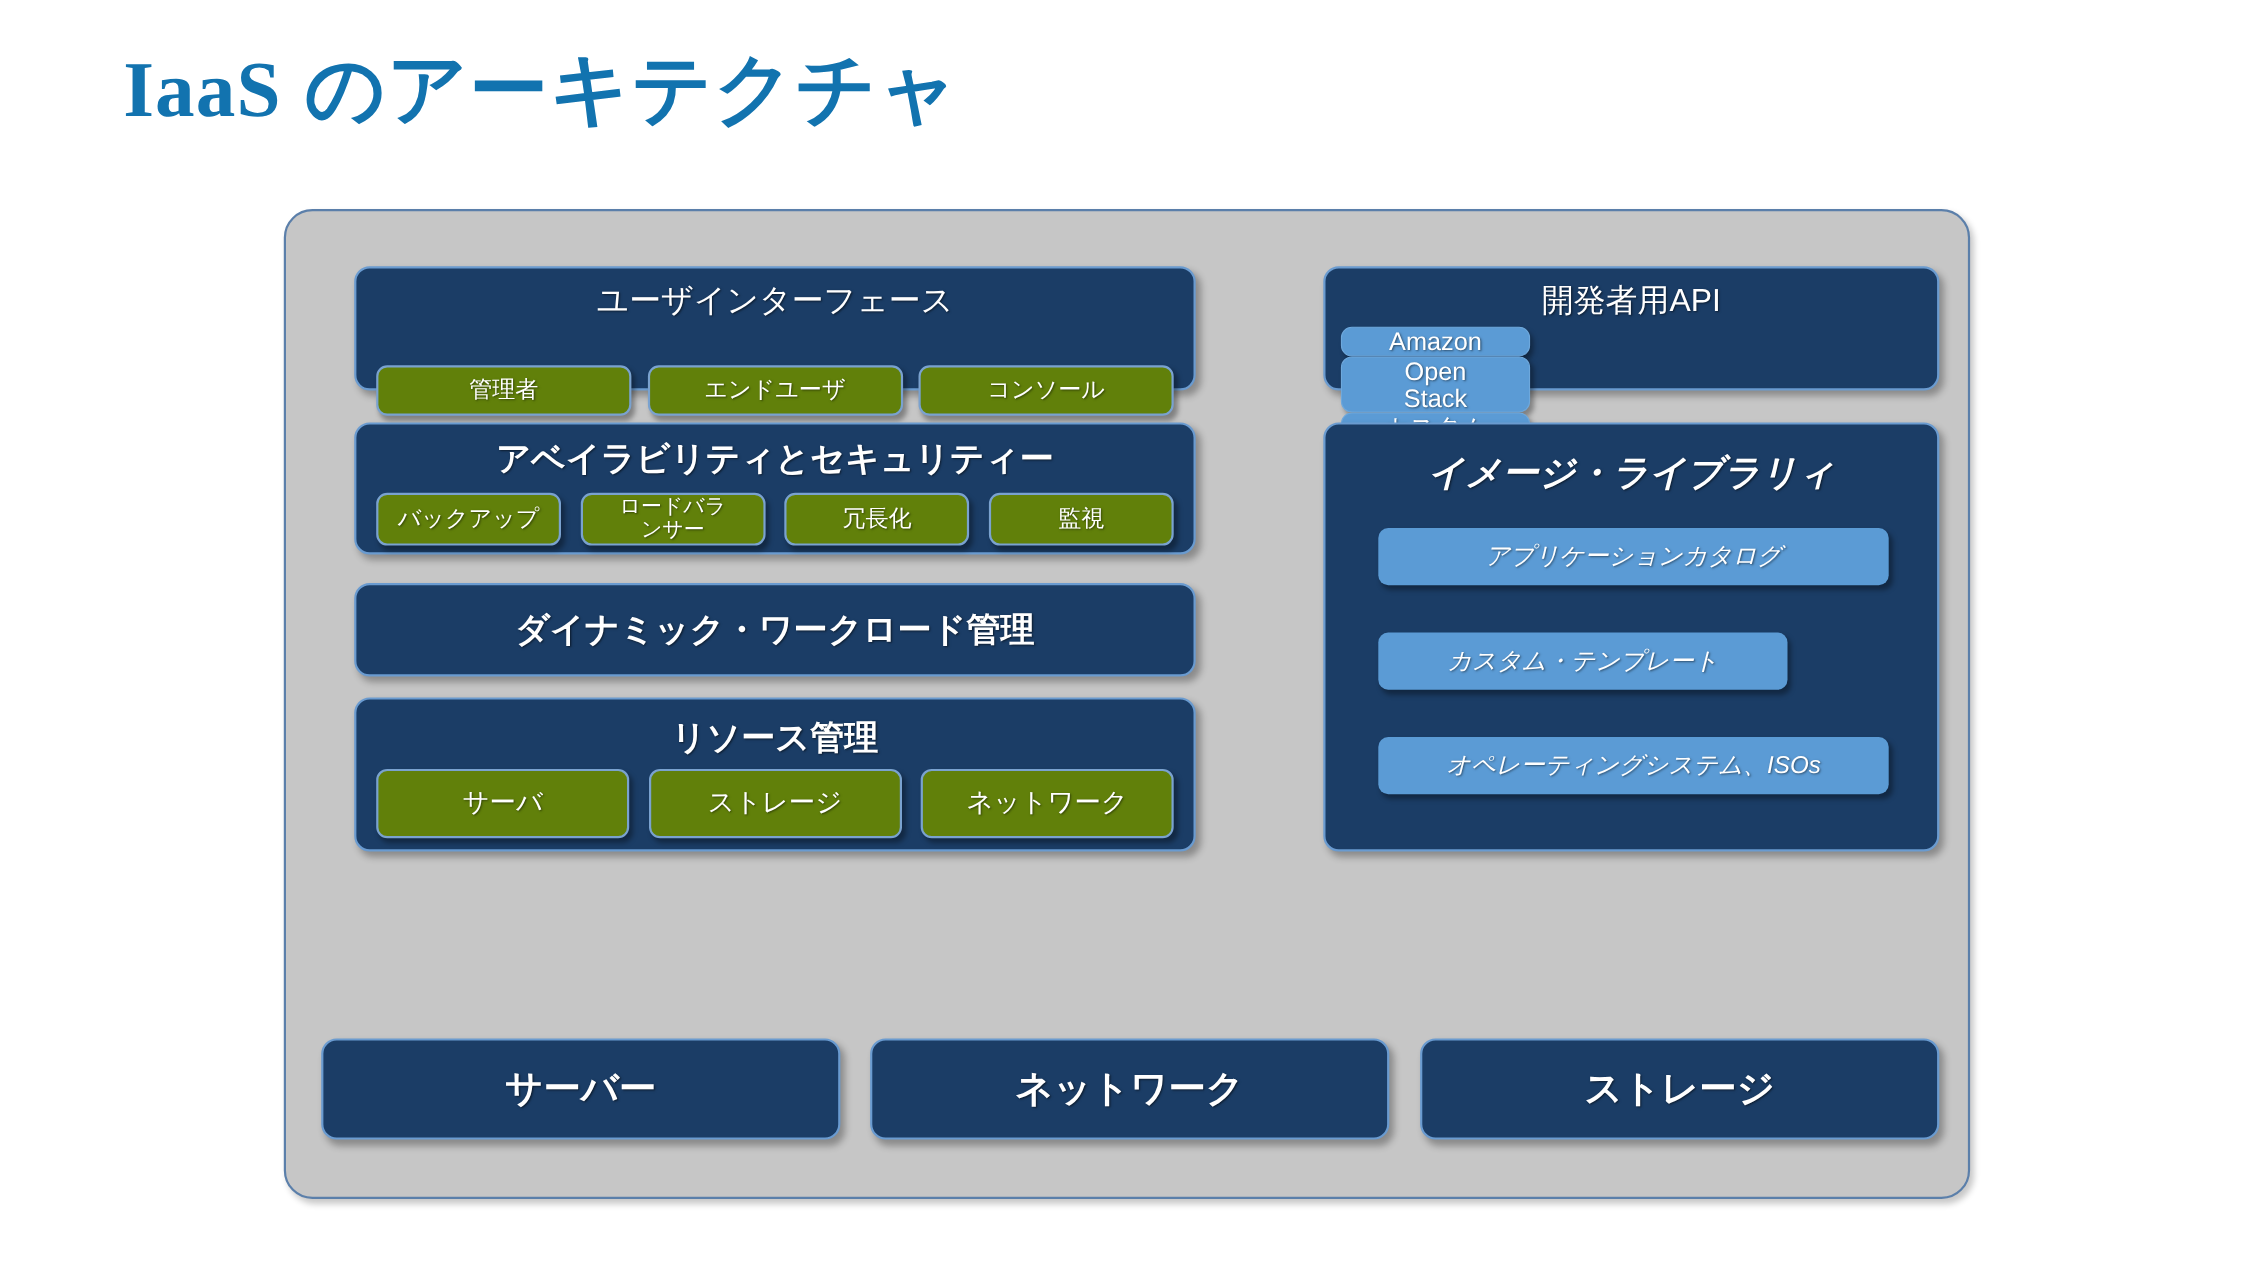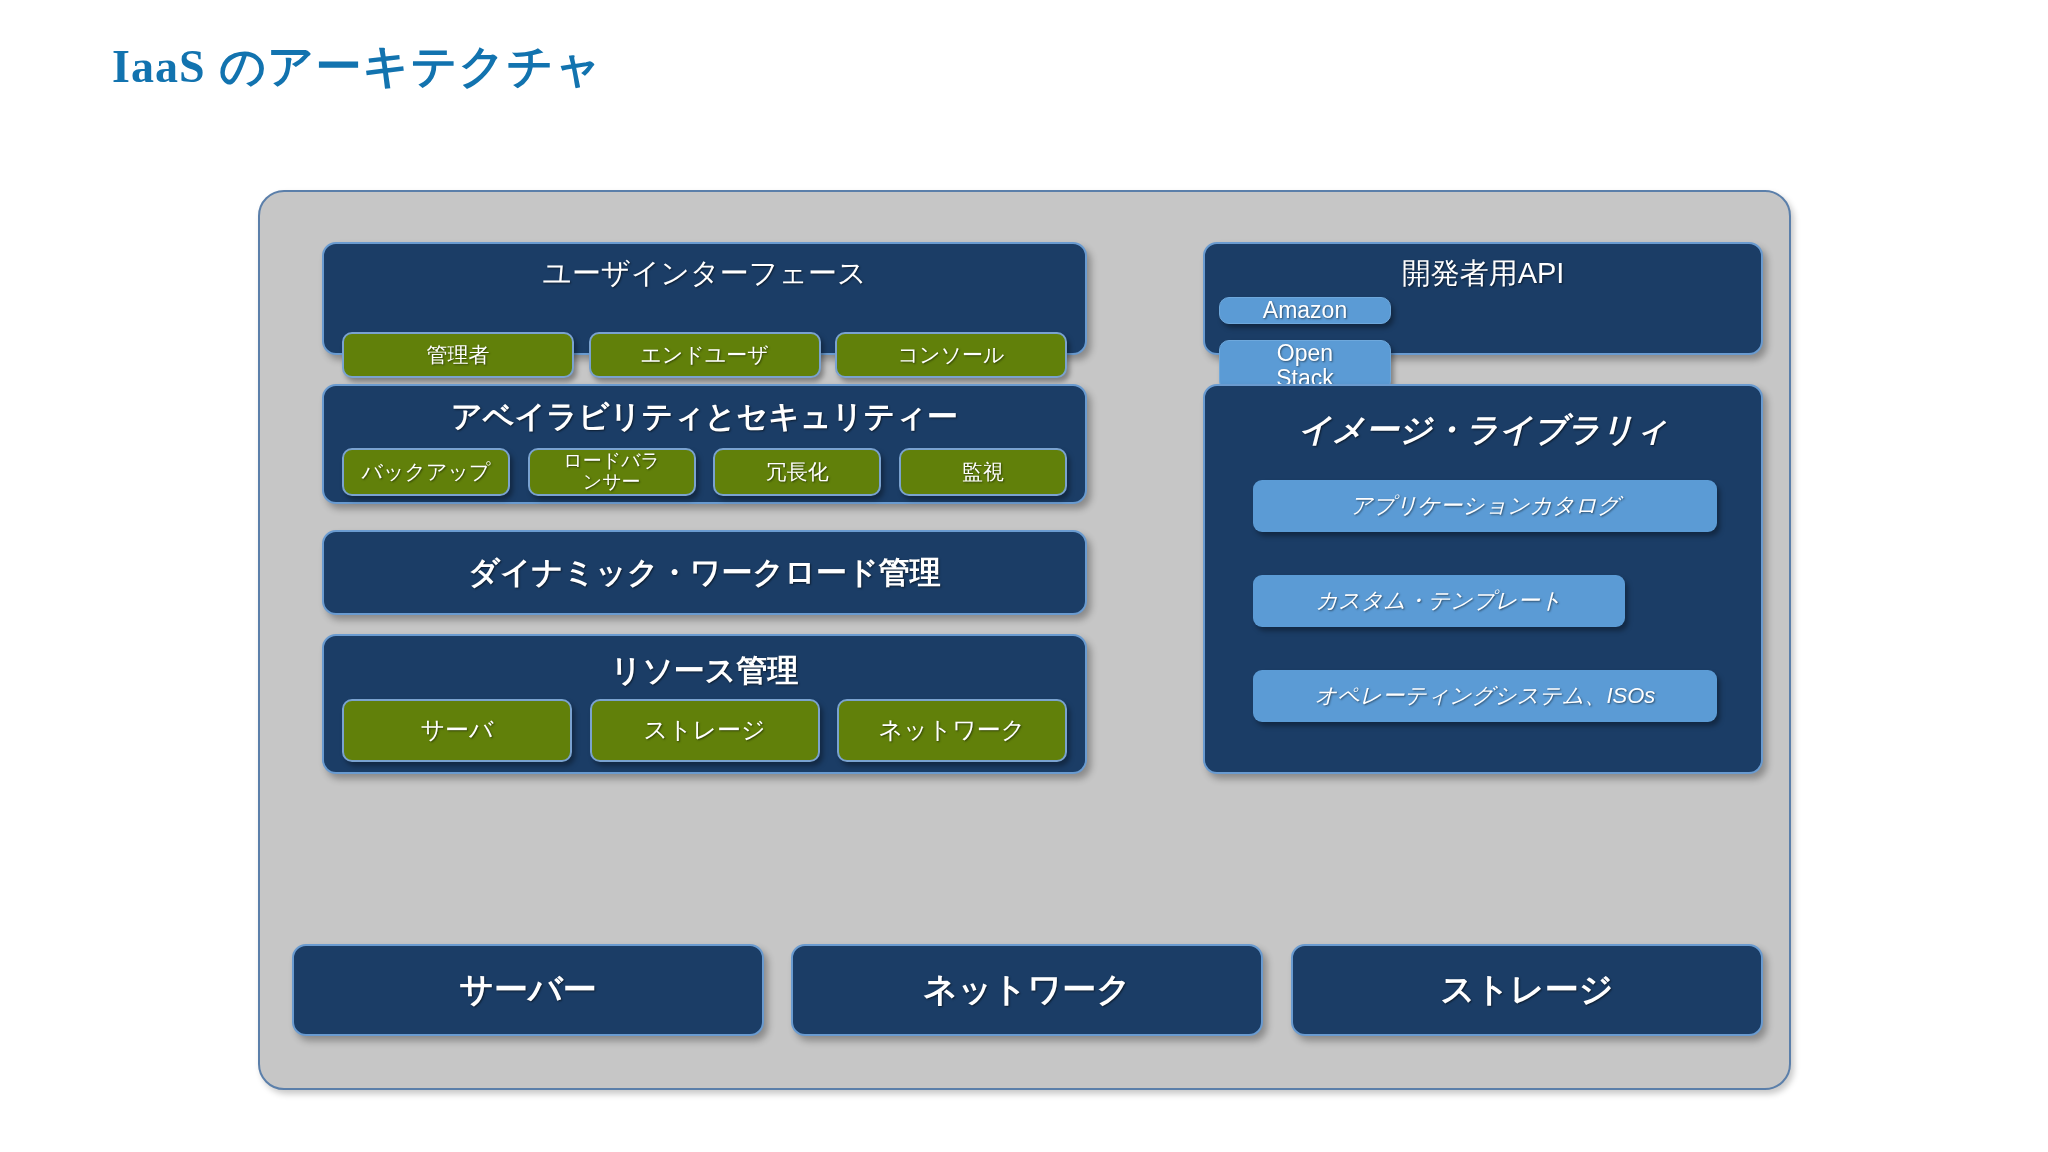--- a/index.html
+++ b/index.html
@@ -15,21 +15,21 @@
     font-family: "Liberation Sans", "DejaVu Sans", sans-serif;
   }
 
   
   #slide-title {
     position: absolute;
     left: 112px;
     top: 40px;
     font-family: "Liberation Serif", "DejaVu Serif", serif;
     font-weight: bold;
-    font-size: 46px;
+    font-size: 72px;
     letter-spacing: 1px;
     color: #1273AF;
     white-space: nowrap;
     line-height: 1.15;
   }
   #slide-title .jp {
     font-family: "Liberation Sans", "DejaVu Sans", sans-serif;
   }
 
   
@@ -151,21 +151,21 @@
       <div class="chip chip-olive" style="width:230px; height:63px; font-size:24px;">サーバ</div>
       <div class="chip chip-olive" style="width:230px; height:63px; font-size:24px;">ストレージ</div>
       <div class="chip chip-olive" style="width:230px; height:63px; font-size:24px;">ネットワーク</div>
     </div>
   </div>
 
   <div class="panel" style="left:943px; top:50px; width:560px; height:113px;">
     <div class="panel-title title-regular" style="position:absolute; top:10px;">開発者用API</div>
     <div class="chip-row" style="top:53px; height:51px; padding:0 14px;flex-direction:column;">
       <div class="chip chip-blue" style="width:172px; height:51px;">Amazon</div>
-      <div class="chip chip-blue" style="width:172px; height:51px; padding:0 52px;margin-top:16px;">Open Stack</div>
+      <div class="chip chip-blue" style="width:172px; height:51px; padding:0 52px;">Open Stack</div>
       <div class="chip chip-blue" style="width:172px; height:51px;">カスタム</div>
     </div>
   </div>
 
   <div class="panel" style="left:943px; top:192px; width:560px; height:390px;font-style:italic;">
     <div class="panel-title title-bold" style="position:absolute; top:22px; font-size:33px;">イメージ・ライブラリィ</div>
     <div class="bar-blue" style="left:48px; top:94px; width:464px; height:52px;">アプリケーションカタログ</div>
     <div class="bar-blue" style="left:48px; top:189px; width:372px; height:52px;">カスタム・テンプレート</div>
     <div class="bar-blue" style="left:48px; top:284px; width:464px; height:52px;">オペレーティングシステム、ISOs</div>
   </div>

